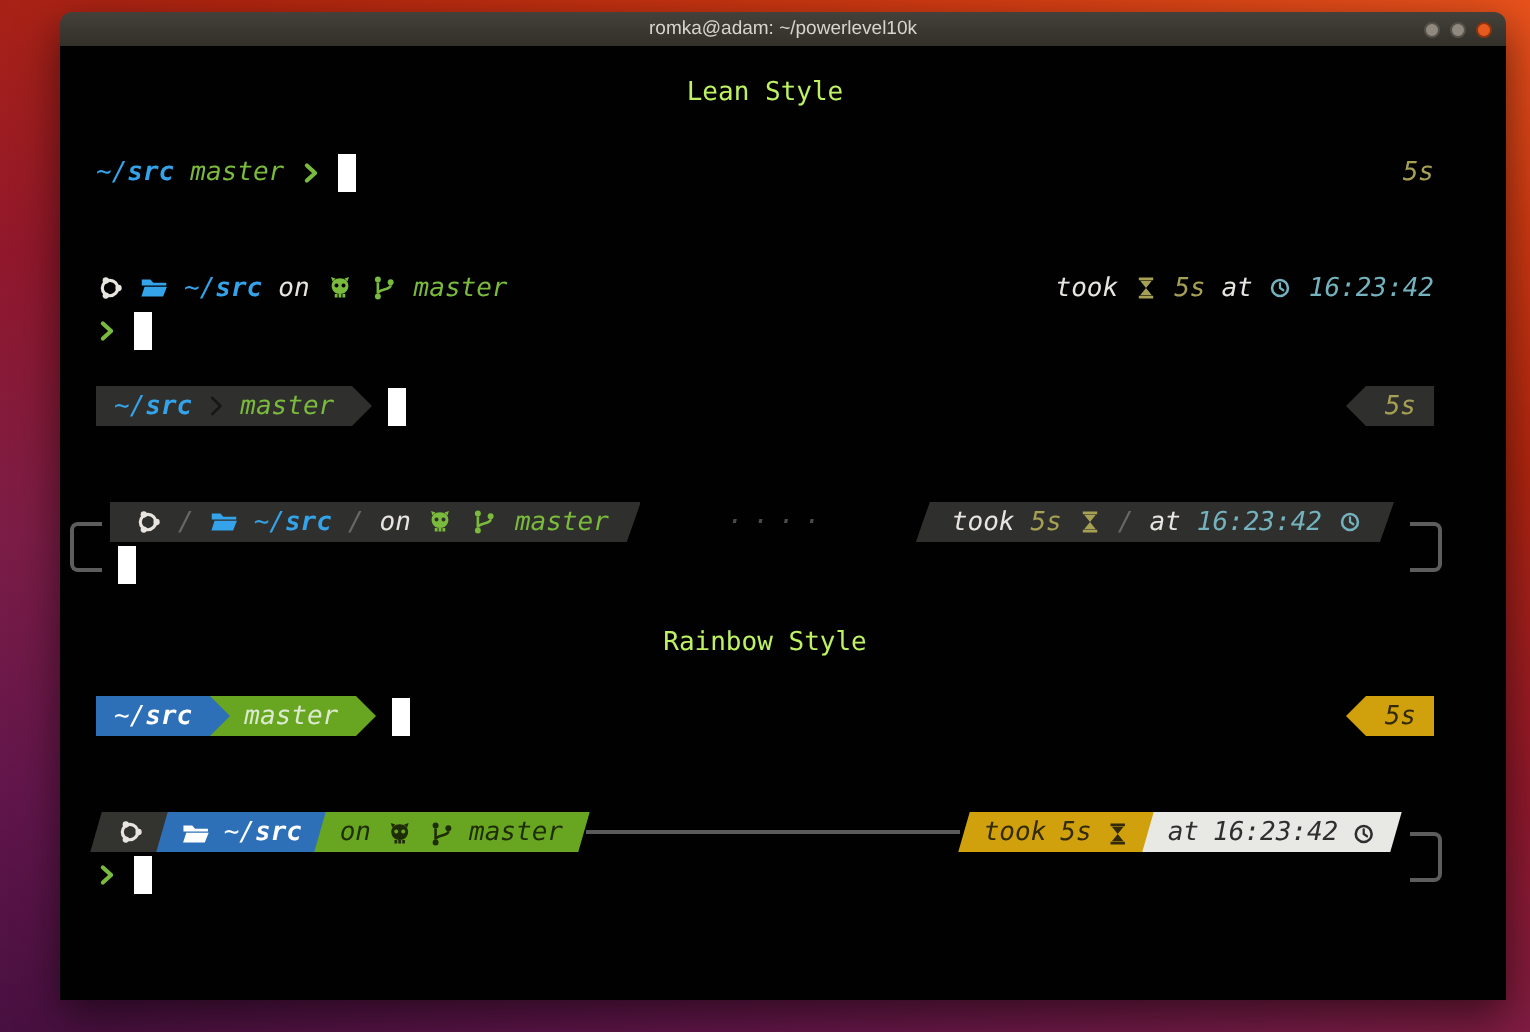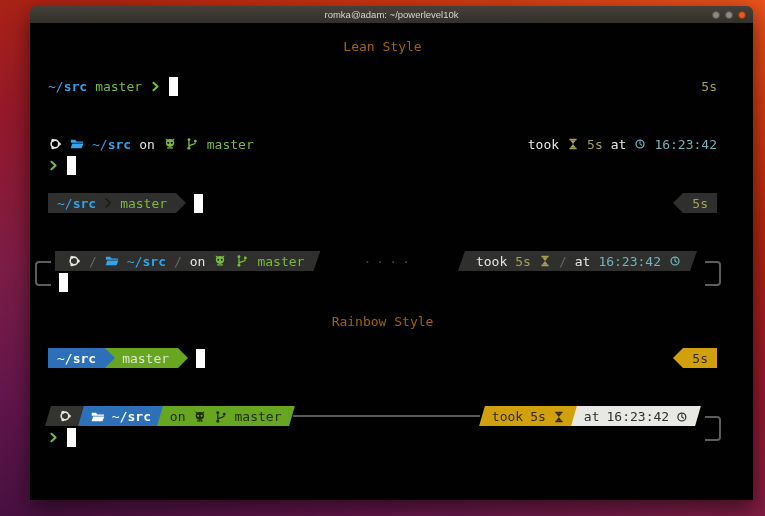--- a/index.html
+++ b/index.html
@@ -13,22 +13,22 @@
   .titlebar{height:17px;background:linear-gradient(#45403a,#32302a);
     border-bottom:1px solid #23211d;border-radius:6px 6px 0 0;position:relative;
     display:flex;align-items:center;justify-content:center;
     color:#d8d4cc;font:9.5px "Liberation Sans",sans-serif;}
   .controls{position:absolute;right:7px;top:0;bottom:0;display:flex;align-items:center;gap:5px;}
   .ctrl{width:8px;height:8px;border-radius:50%;background:#8f897f;border:1px solid #55504a;box-sizing:border-box;}
   .ctrl.close{background:#e65a1e;border-color:#8c3310;}
   .term{position:absolute;left:0;right:0;top:17px;bottom:0;background:#010101;
     padding:14px 36px 0 18px;box-sizing:border-box;
     font-size:13px;color:#e8e5e0;}
-  .heading{height:19px;line-height:19px;text-align:center;color:#a16207;}
-  .prow{display:flex;align-items:center;height:20px;white-space:nowrap;}
+  .heading{height:19px;line-height:19px;text-align:center;color:#bef264;}
+  .prow{display:flex;align-items:center;height:20px;white-space:nowrap;font-style:italic;}
   .grp{display:flex;align-items:center;gap:8px;}
   .rgt{margin-left:auto;display:flex;align-items:center;gap:8px;}
   .blue{color:#34a3ea;} .bold{font-weight:bold;}
   .green{color:#7aba3d;} .wht{color:#e8e5e0;}
   .dimy{color:#a6a054;} .teal{color:#74b2bd;}
   .sep-slash{color:#686868;}
   .cursor{width:9px;height:19px;background:#ffffff;flex:none;}
   .ic{width:14px;height:14px;flex:none;display:block;}
   .ic.small{width:12px;height:12px;}
   .ic.pchar{width:11px;height:15px;color:#7aba3d;}

